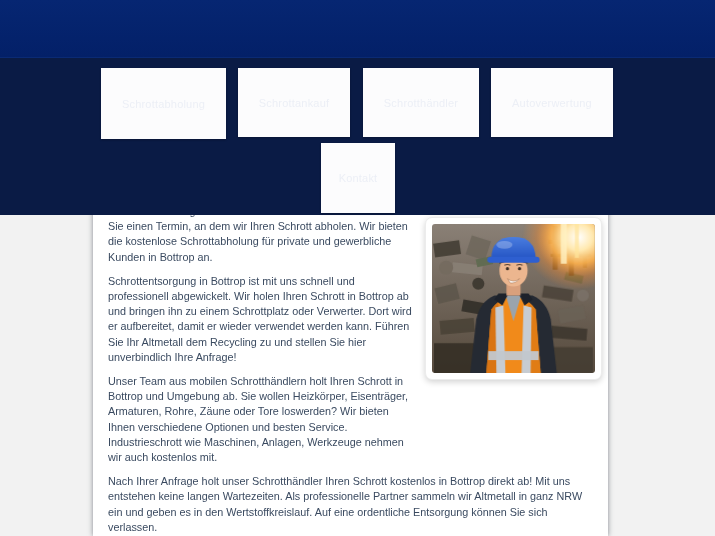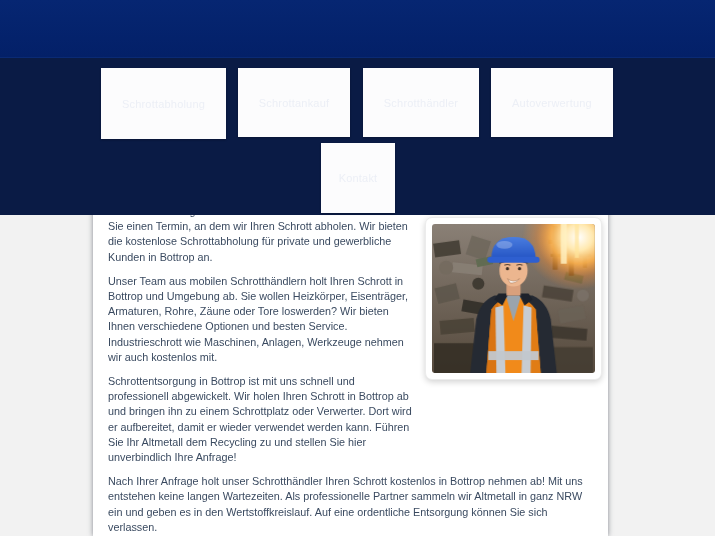--- a/index.html
+++ b/index.html
@@ -82,23 +82,23 @@
   </div>
   <div id="tile-4" class="nav-tile">
     <span>Autoverwertung</span>
   </div>
   <div id="tile-5" class="nav-tile">
     <span>Kontakt</span>
   </div>
 
   <div id="text-area">
     <p class="narrow">Schrott zu entsorgen? Dann rufen Sie uns an und vereinbaren Sie einen Termin, an dem wir Ihren Schrott abholen. Wir bieten die kostenlose Schrottabholung für private und gewerbliche Kunden in Bottrop an.</p>
+    <p class="narrow">Schrottentsorgung in Bottrop ist mit uns schnell und professionell abgewickelt. Wir holen Ihren Schrott in Bottrop ab und bringen ihn zu einem Schrottplatz oder Verwerter. Dort wird er aufbereitet, damit er wieder verwendet werden kann. Führen Sie Ihr Altmetall dem Recycling zu und stellen Sie hier unverbindlich Ihre Anfrage!</p>
     <p class="narrow">Unser Team aus mobilen Schrotthändlern holt Ihren Schrott in Bottrop und Umgebung ab. Sie wollen Heizkörper, Eisenträger, Armaturen, Rohre, Zäune oder Tore loswerden? Wir bieten Ihnen verschiedene Optionen und besten Service. Industrieschrott wie Maschinen, Anlagen, Werkzeuge nehmen wir auch kostenlos mit.</p>
-    <p class="narrow">Schrottentsorgung in Bottrop ist mit uns schnell und professionell abgewickelt. Wir holen Ihren Schrott in Bottrop ab und bringen ihn zu einem Schrottplatz oder Verwerter. Dort wird er aufbereitet, damit er wieder verwendet werden kann. Führen Sie Ihr Altmetall dem Recycling zu und stellen Sie hier unverbindlich Ihre Anfrage!</p>
-    <p>Nach Ihrer Anfrage holt unser Schrotthändler Ihren Schrott kostenlos in Bottrop nehmen ab! Mit uns entstehen keine langen Wartezeiten. Als professionelle Partner sammeln wir Altmetall in ganz NRW ein und geben es in den Wertstoffkreislauf. Auf eine ordentliche Entsorgung können Sie sich verlassen.</p>
+    <p>Nach Ihrer Anfrage holt unser Schrotthändler Ihren Schrott kostenlos in Bottrop direkt ab! Mit uns entstehen keine langen Wartezeiten. Als professionelle Partner sammeln wir Altmetall in ganz NRW ein und geben es in den Wertstoffkreislauf. Auf eine ordentliche Entsorgung können Sie sich verlassen.</p>
 
   </div>
 
   <div id="hero-card">
     <div id="hero-photo">
       <svg viewBox="0 0 162 150" preserveAspectRatio="none" aria-hidden="true">
         <defs>
           <linearGradient id="bgGrad" x1="0" y1="0" x2="0" y2="1">
             <stop offset="0" stop-color="#8a8076"></stop>
             <stop offset="1" stop-color="#55493c"></stop>

